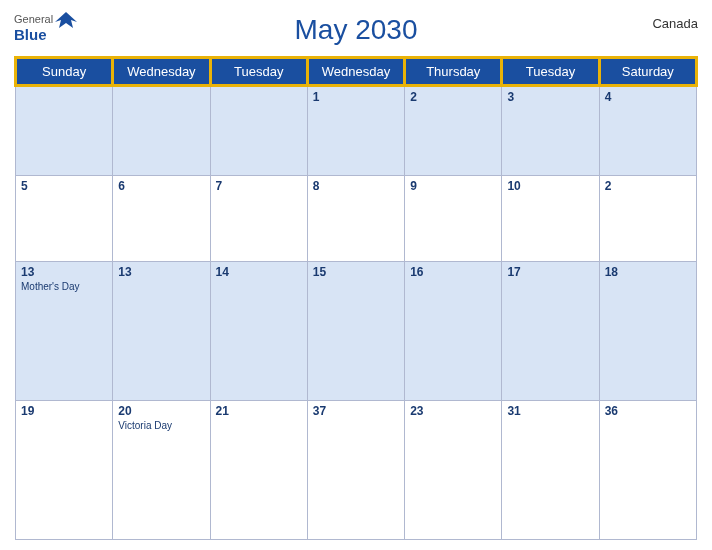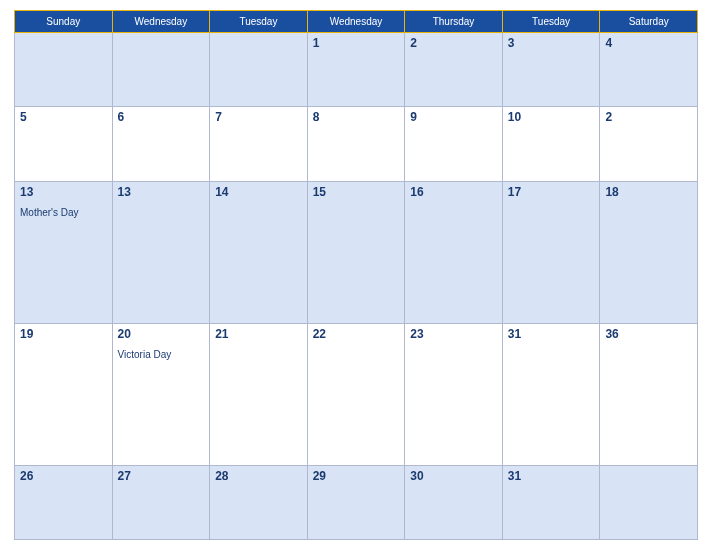--- a/index.html
+++ b/index.html
@@ -47,24 +47,24 @@
     }
     .calendar-table {
       width: 100%;
       flex: 1;
       border-collapse: collapse;
     }
     .calendar-table th {
       background-color: #1a4fa0;
       color: #fff;
       text-align: center;
-      font-size: 10px;
+      font-size: 13px;
       font-weight: normal;
       padding: 5px 2px;
-      border: 1px solid #eab308;
+      border: 3px solid #eab308;
     }
     .calendar-table td {
       border: 1px solid #b0b8d0;
       vertical-align: top;
       padding: 3px 5px;
       width: calc(100%/7);
     }
     .row-odd td {
       background-color: #d8e4f5;
     }
@@ -74,27 +74,45 @@
     .day-number {
       font-size: 12px;
       color: #1a3a70;
       font-weight: bold;
       display: block;
     }
     .holiday-text {
       font-size: 10px;
       color: #1a3a70;
       display: block;
-      margin-top: 8px;
+      margin-top: 2px;
     }
   </style>
 </head>
 <body>
 
 <div class="calendar-container">
+  <div class="header">
+
+    <div class="logo-area">
+      <div style="display:flex;flex-direction:column;align-items:flex-start;">
+        <div style="display:flex;align-items:center;">
+          <span style="font-size:11px;color:#555;">General</span>
+
+          <svg width="22" height="18" viewBox="0 0 22 18" style="margin-left:2px;">
+            <polygon points="11,2 22,12 16,10 18,18 11,13 4,18 6,10 0,12" fill="#1a4fa0"></polygon>
+          </svg>
+        </div>
+        <span style="font-size:15px;font-weight:bold;color:#1a4fa0;margin-top:-2px;">Blue</span>
+      </div>
+    </div>
+
+    <h1 class="month-title">May 2030</h1>
+    <span class="country-label">Canada</span>
+  </div>
 
   <table class="calendar-table">
     <thead>
       <tr>
         <th>Sunday</th>
         <th>Wednesday</th>
         <th>Tuesday</th>
         <th>Wednesday</th>
         <th>Thursday</th>
         <th>Tuesday</th>
@@ -171,48 +189,27 @@
             <span class="day-number">19</span>
           </td>
           <td>
             <span class="day-number">20</span>
             <span class="holiday-text">Victoria Day</span>
           </td>
           <td>
             <span class="day-number">21</span>
           </td>
           <td>
-            <span class="day-number">22</span>
+            <span class="day-number">37</span>
           </td>
           <td>
             <span class="day-number">23</span>
           </td>
           <td>
             <span class="day-number">31</span>
           </td>
           <td>
             <span class="day-number">36</span>
           </td>
-        </tr>
-        <tr class="row-odd">
-          <td>
-            <span class="day-number">26</span>
-          </td>
-          <td>
-            <span class="day-number">27</span>
-          </td>
-          <td>
-            <span class="day-number">28</span>
-          </td>
-          <td>
-            <span class="day-number">29</span>
-          </td>
-          <td>
-            <span class="day-number">30</span>
-          </td>
-          <td>
-            <span class="day-number">31</span>
-          </td>
-          <td></td>
         </tr>
       </tbody>
   </table>
 </div>
 
 </body></html>

